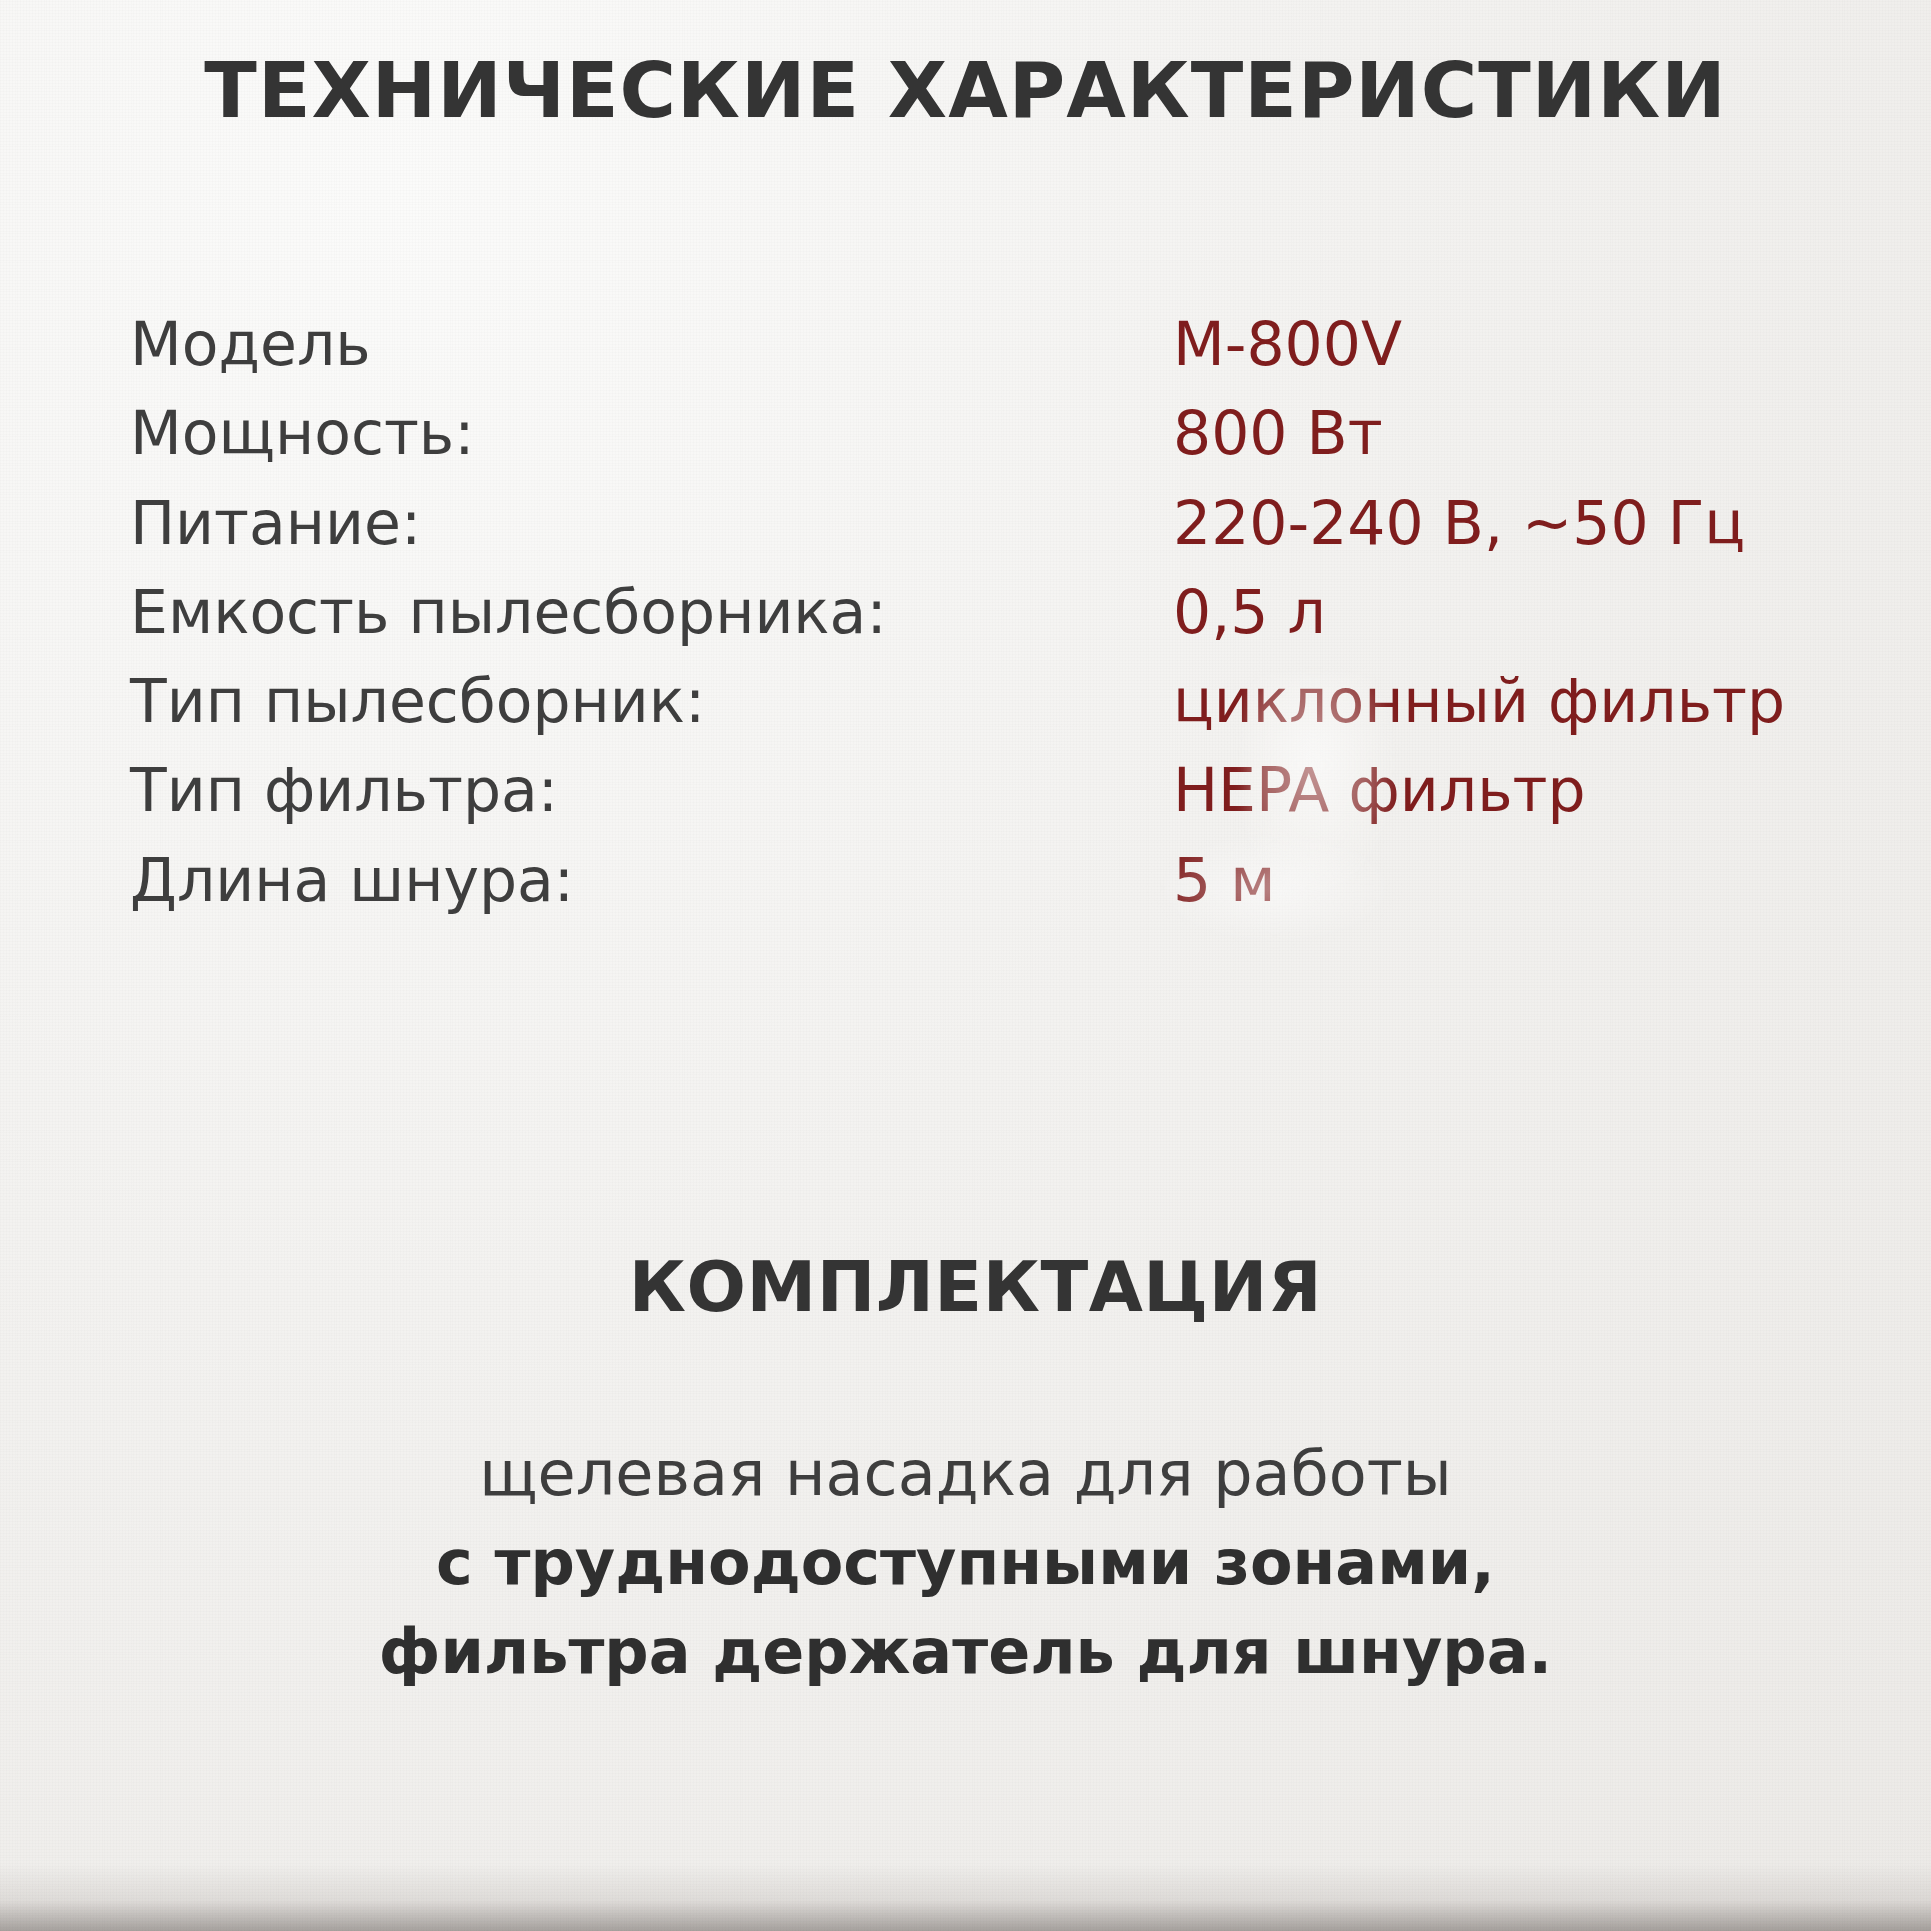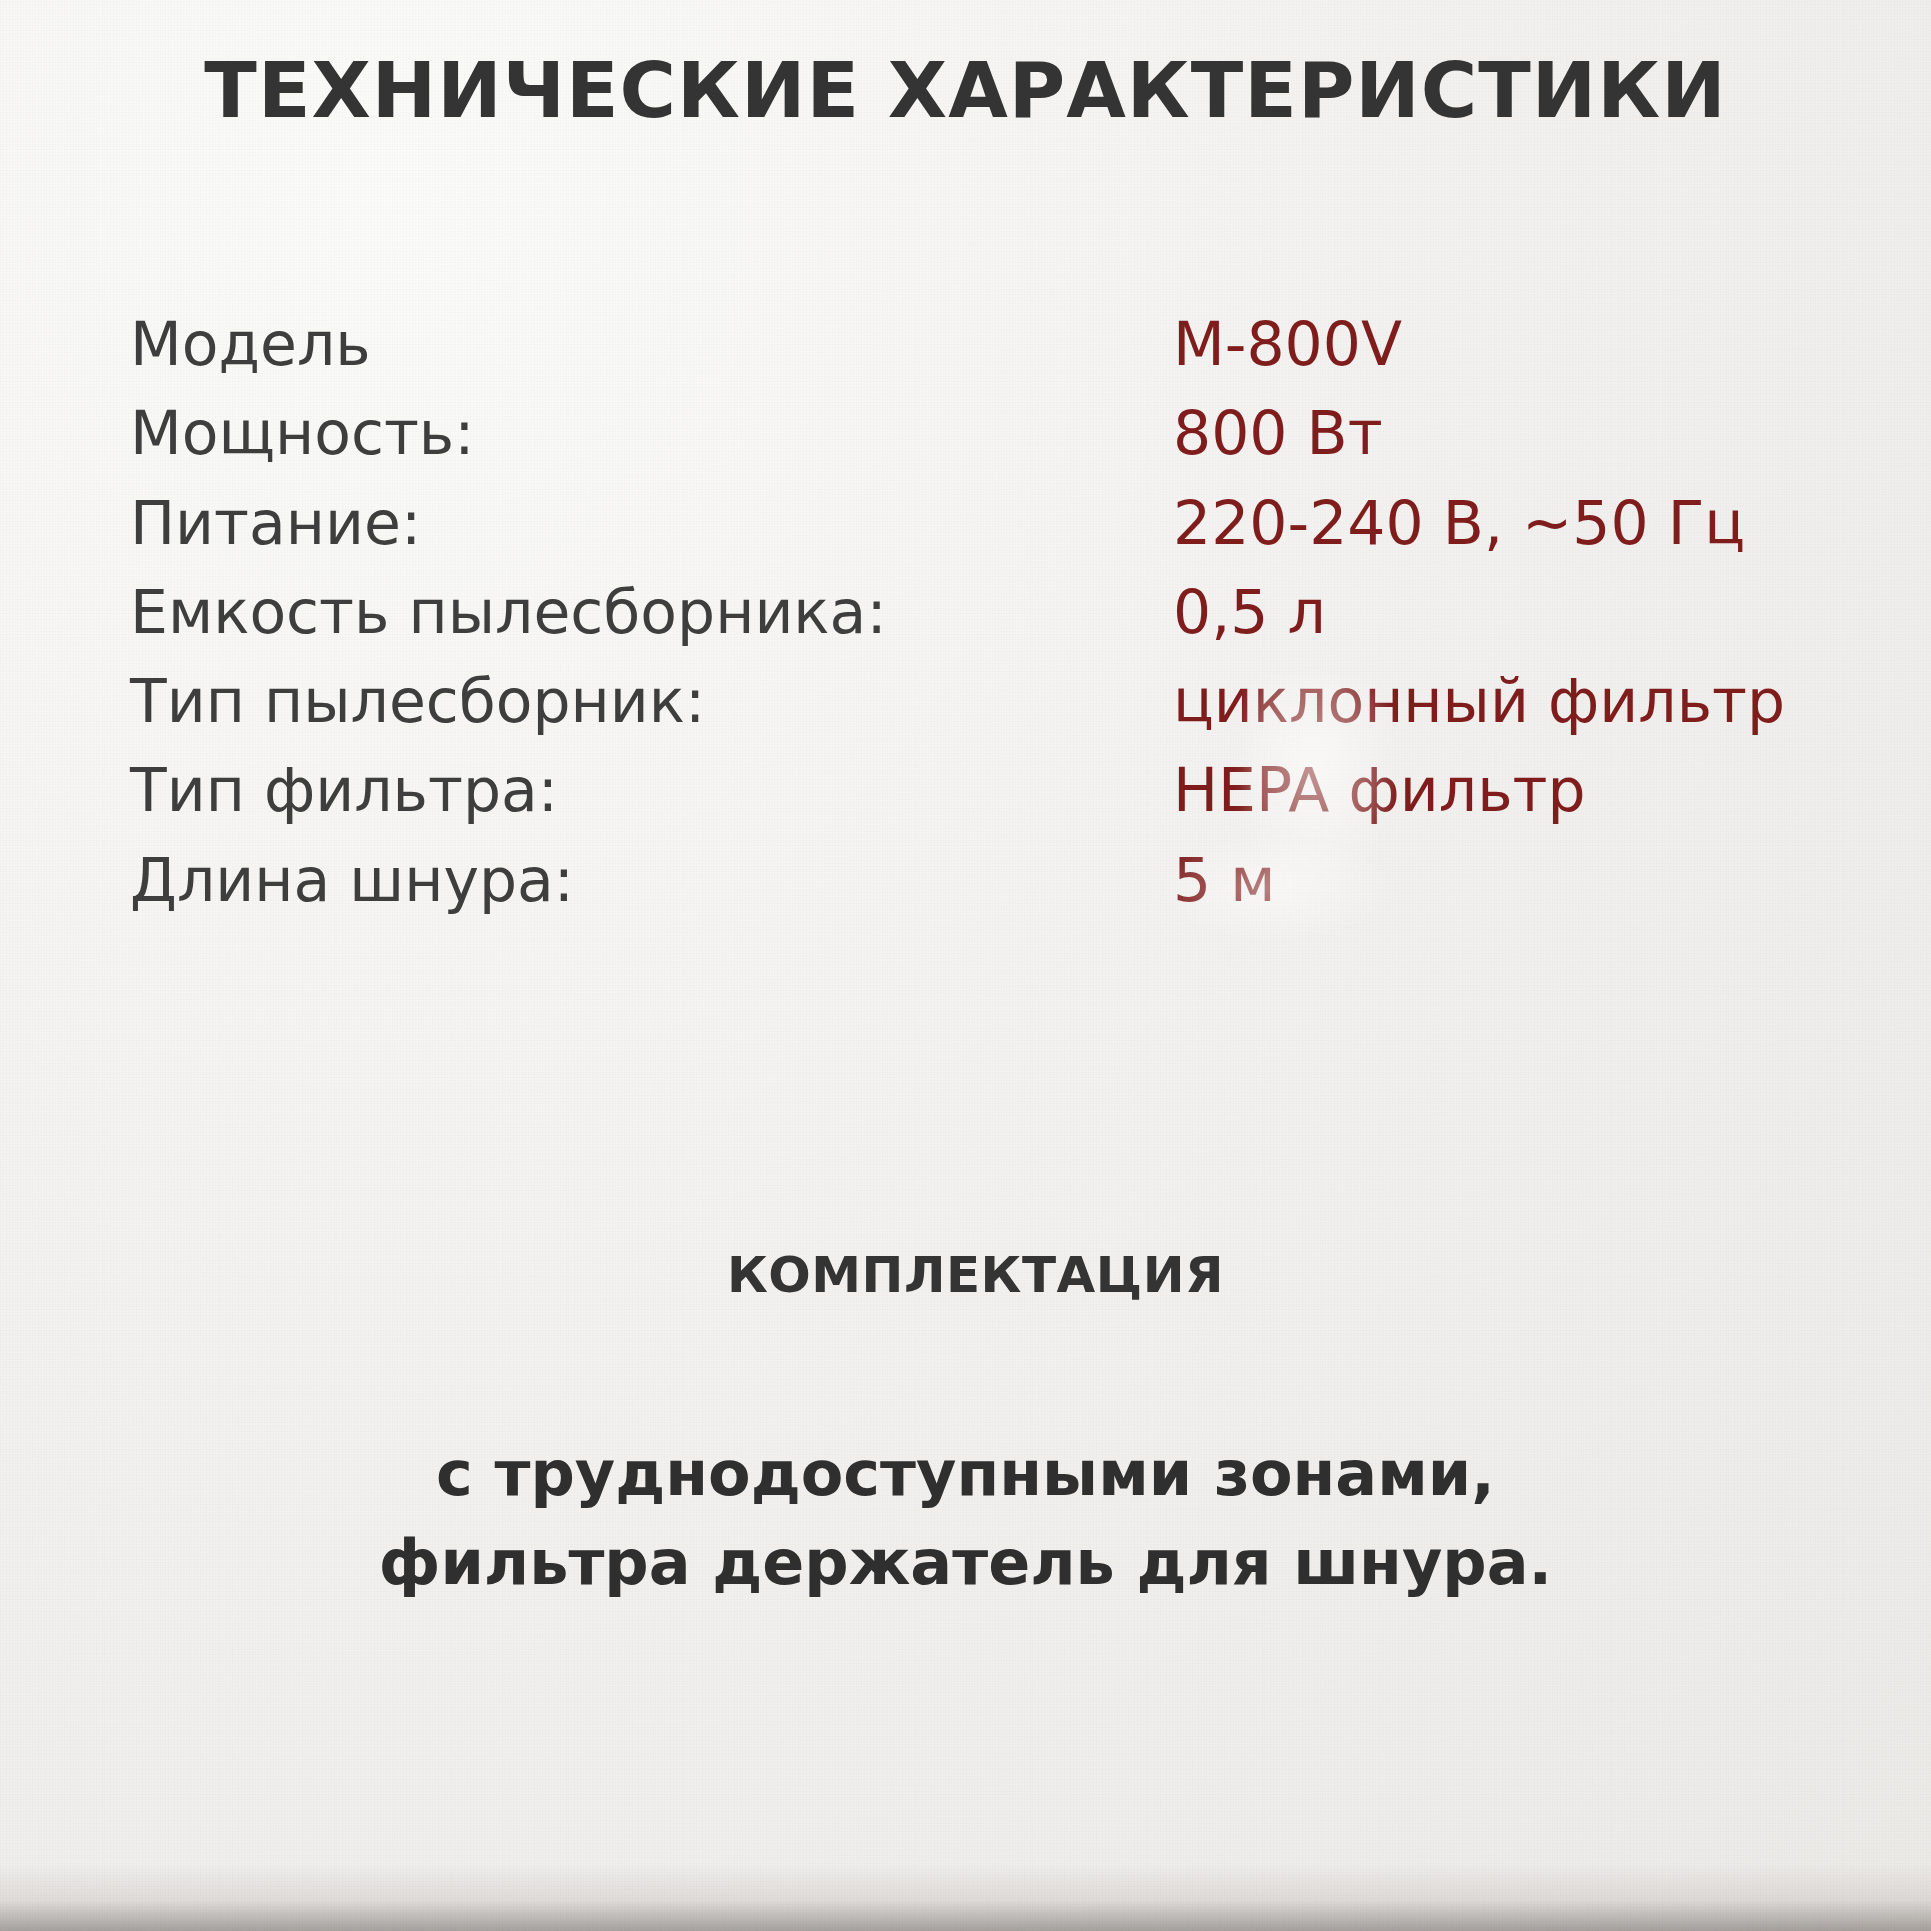--- a/index.html
+++ b/index.html
@@ -85,21 +85,21 @@
     white-space: nowrap;
   }
 
   .subtitle {
     position: absolute;
     top: 1246px;
     left: 0;
     right: 0;
     text-align: center;
     font-weight: bold;
-    font-size: 50px;
+    font-size: 70px;
     color: #343434;
     letter-spacing: 0.5px;
     padding-left: 20px;
   }
 
   .package-lines {
     position: absolute;
     top: 1429px;
     left: 0;
     right: 0;
@@ -185,20 +185,21 @@
     </div>
 
   </div>
 
   <div class="smudge"></div>
   <div class="smudge2"></div>
 
   <div class="subtitle">КОМПЛЕКТАЦИЯ</div>
 
   <div class="package-lines">
+    <div class="package-line">щелевая насадка для работы</div>
     <div class="package-line bold">с труднодоступными зонами,</div>
     <div class="package-line bold">фильтра держатель для шнура.</div>
   </div>
 
 </div>
 
 <div class="bottom-shadow"></div>
 
 
 </body></html>

